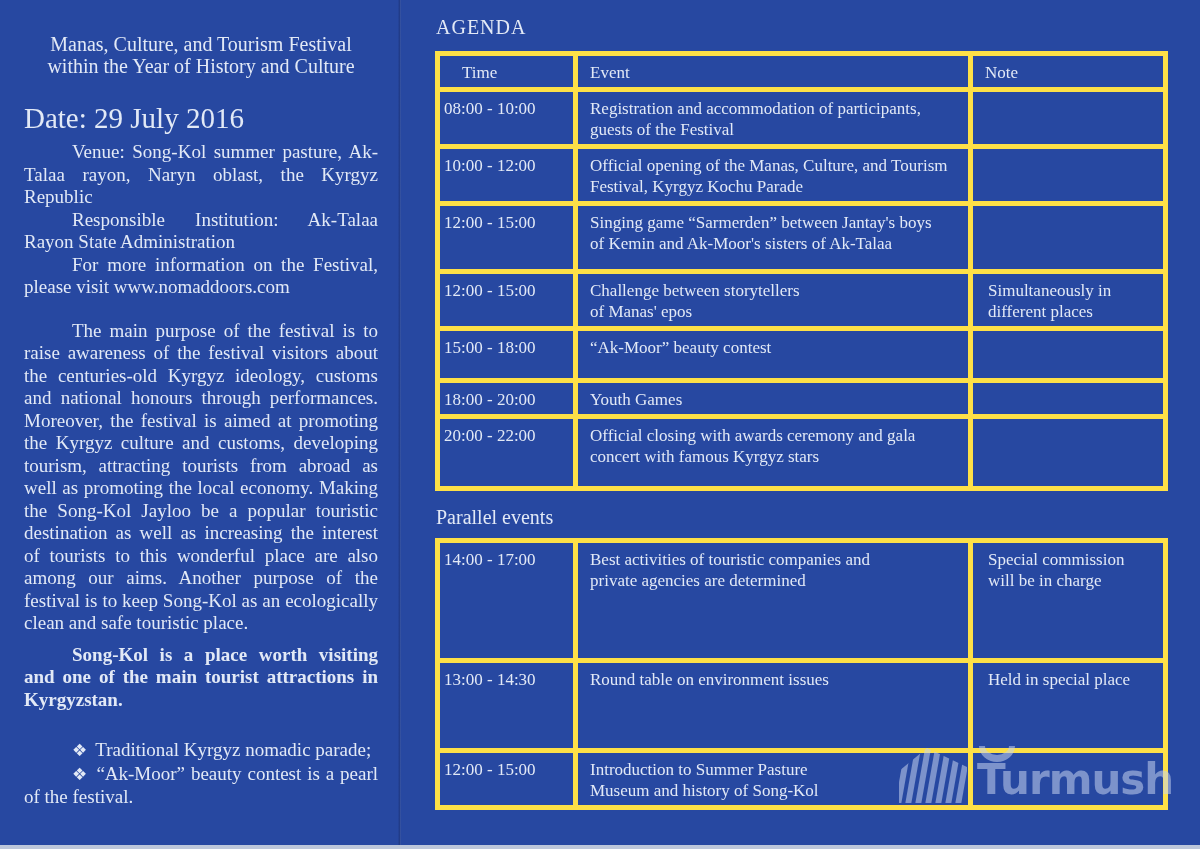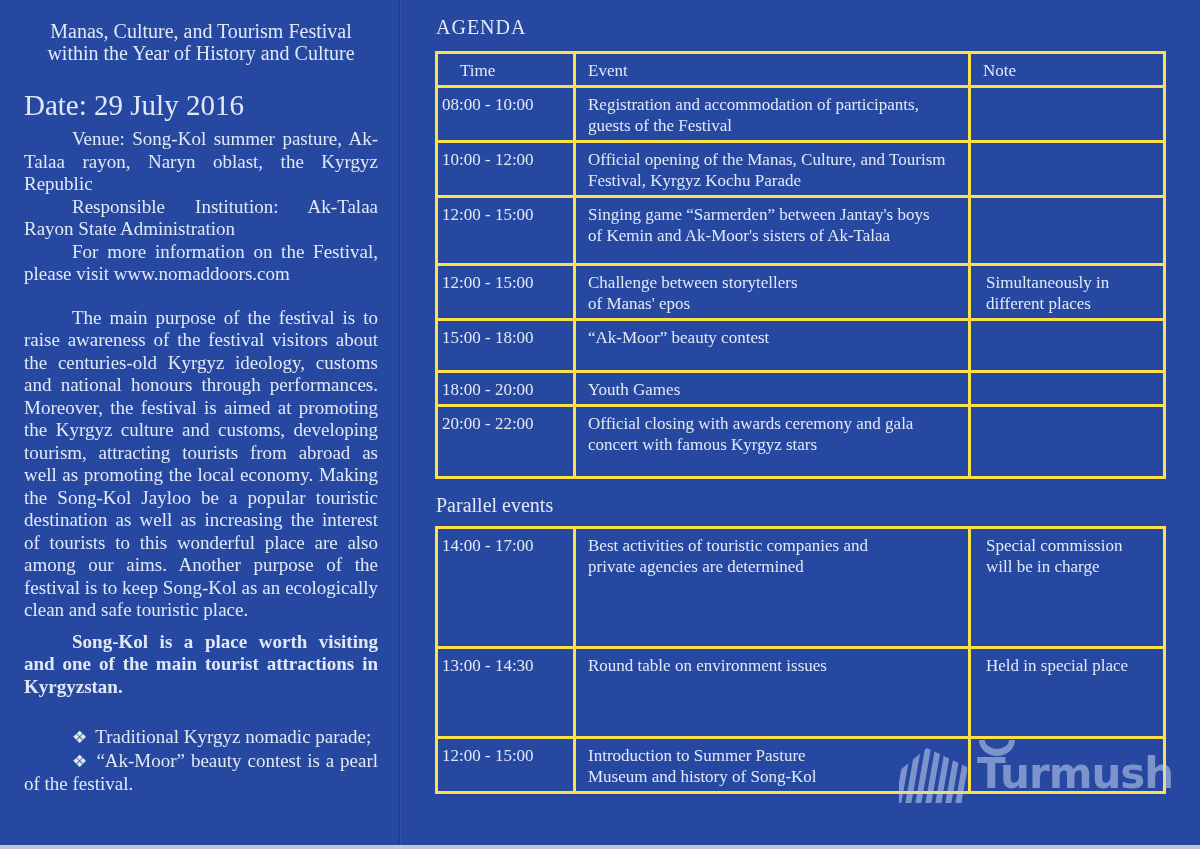--- a/index.html
+++ b/index.html
@@ -7,21 +7,21 @@
     position:relative;
     width:1200px; height:849px;
     background:#2748A1;
     font-family:"Liberation Serif","DejaVu Serif",serif;
     color:#E2E9F6;
     overflow:hidden;
   }
 
   
   .left-panel {
-    position:absolute; left:0; top:0; width:400px; height:691px;
+    position:absolute; left:0; top:13px; width:400px; height:691px;
     padding:15px 22px 16px 24px;
     box-sizing:border-box;
   }
   .fest-title { text-align:center; font-size:20px; line-height:22px; margin:5px 0 0 0; font-weight:normal; }
   .date-heading { font-size:29px; line-height:34px; margin:24px 0 0 0; font-weight:normal; }
   .para {
     font-size:19px; line-height:22.5px;
     text-align:justify; text-indent:48px;
     margin:0;
   }
@@ -41,21 +41,21 @@
     font-size:20px; line-height:23px; font-weight:normal;
     margin:15px 0 0 36px;
   }
   table {
     border-collapse:collapse; table-layout:fixed;
     margin-left:35px; width:728px;
   }
   .agenda-table { margin-top:12px; }
   .parallel-table { margin-top:9px; }
   th, td {
-    border:3px solid #fde047;
+    border:5px solid #fde047;
     vertical-align:top;
     font-size:17px; line-height:21px; font-weight:normal;
     text-align:left;
     padding:6px 10px 4px 12px;
     white-space:pre-line;
     overflow:hidden;
   }
   th.time-col-header { padding-left:22px; }
   td.time-cell { text-align:left; padding-left:4px; padding-right:4px; }
   td.note-cell { padding-left:15px; }
@@ -70,21 +70,21 @@
   .agenda-table tr:nth-child(8) { height:72px; }
 
   .parallel-table tr:nth-child(1) { height:120px; }
   .parallel-table tr:nth-child(2) { height:90px; }
   .parallel-table tr:nth-child(3) { height:49px; }
   .parallel-table tr:nth-child(4) { height:53px; }
 
   
   .watermark {
     position:absolute; left:897px; top:745px;
-    display:flex; align-items:center;
+    display:flex; align-items:flex-end;
     color:rgba(196,210,238,0.55);
     pointer-events:none;
   }
   .wordmark {
     position:relative;
     font-family:"DejaVu Sans","Liberation Sans",sans-serif;
     font-weight:bold; font-size:42px; line-height:46px;
     letter-spacing:-1px;
     margin-left:8px;
   }

